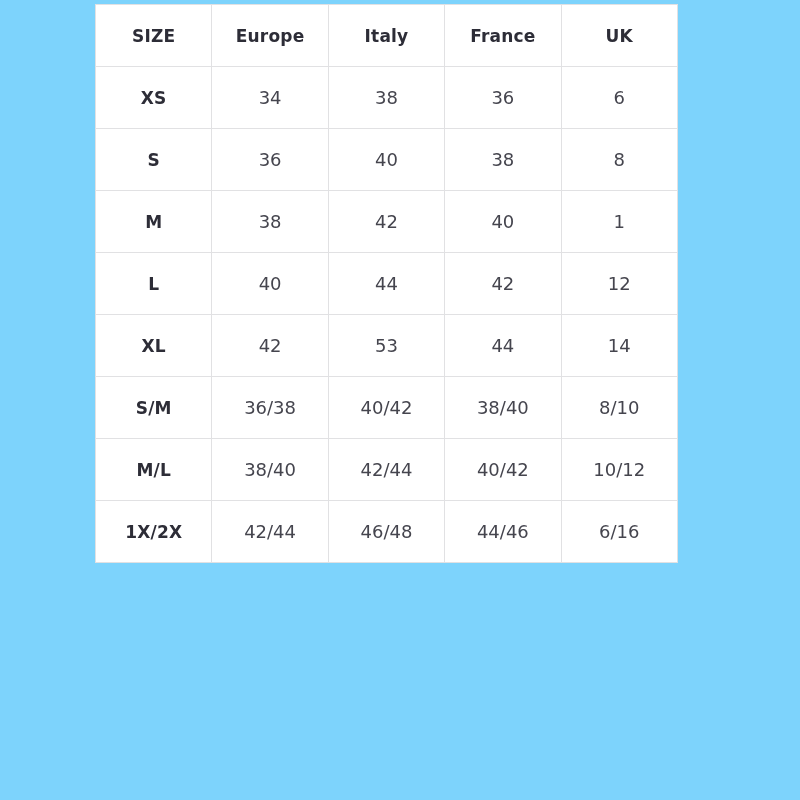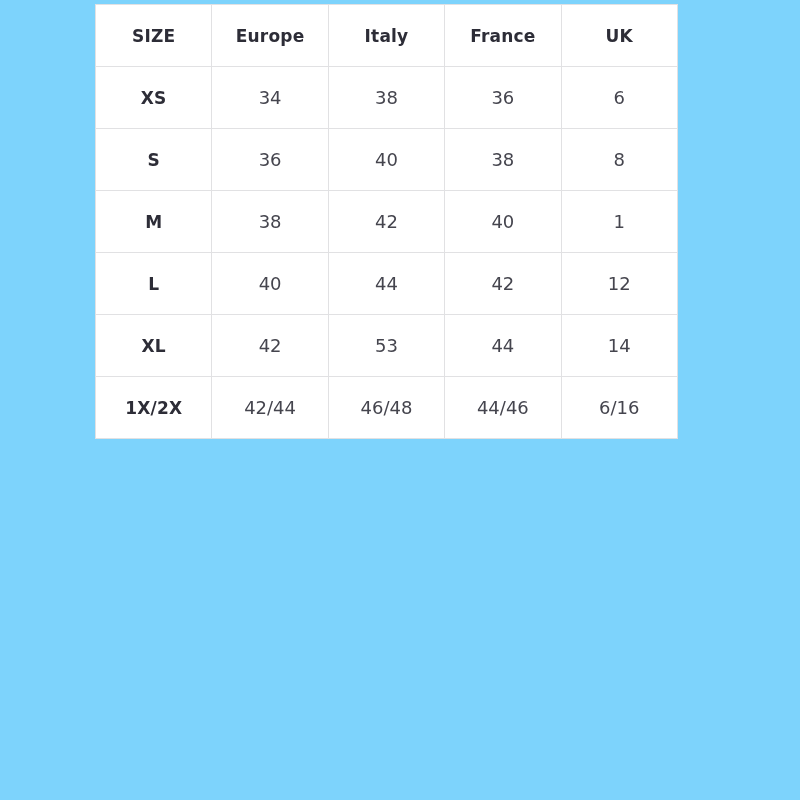--- a/index.html
+++ b/index.html
@@ -92,20 +92,34 @@
         <td>12</td>
       </tr>
       <tr>
         <th>XL</th>
         <td>42</td>
         <td>53</td>
         <td>44</td>
         <td>14</td>
       </tr>
       <tr>
+        <th>S/M</th>
+        <td>36/38</td>
+        <td>40/42</td>
+        <td>38/40</td>
+        <td>8/10</td>
+      </tr>
+      <tr>
+        <th>M/L</th>
+        <td>38/40</td>
+        <td>42/44</td>
+        <td>40/42</td>
+        <td>10/12</td>
+      </tr>
+      <tr>
         <th>1X/2X</th>
         <td>42/44</td>
         <td>46/48</td>
         <td>44/46</td>
         <td>6/16</td>
       </tr>
     </tbody>
   </table>
 
   <div class="table-gap"></div>

